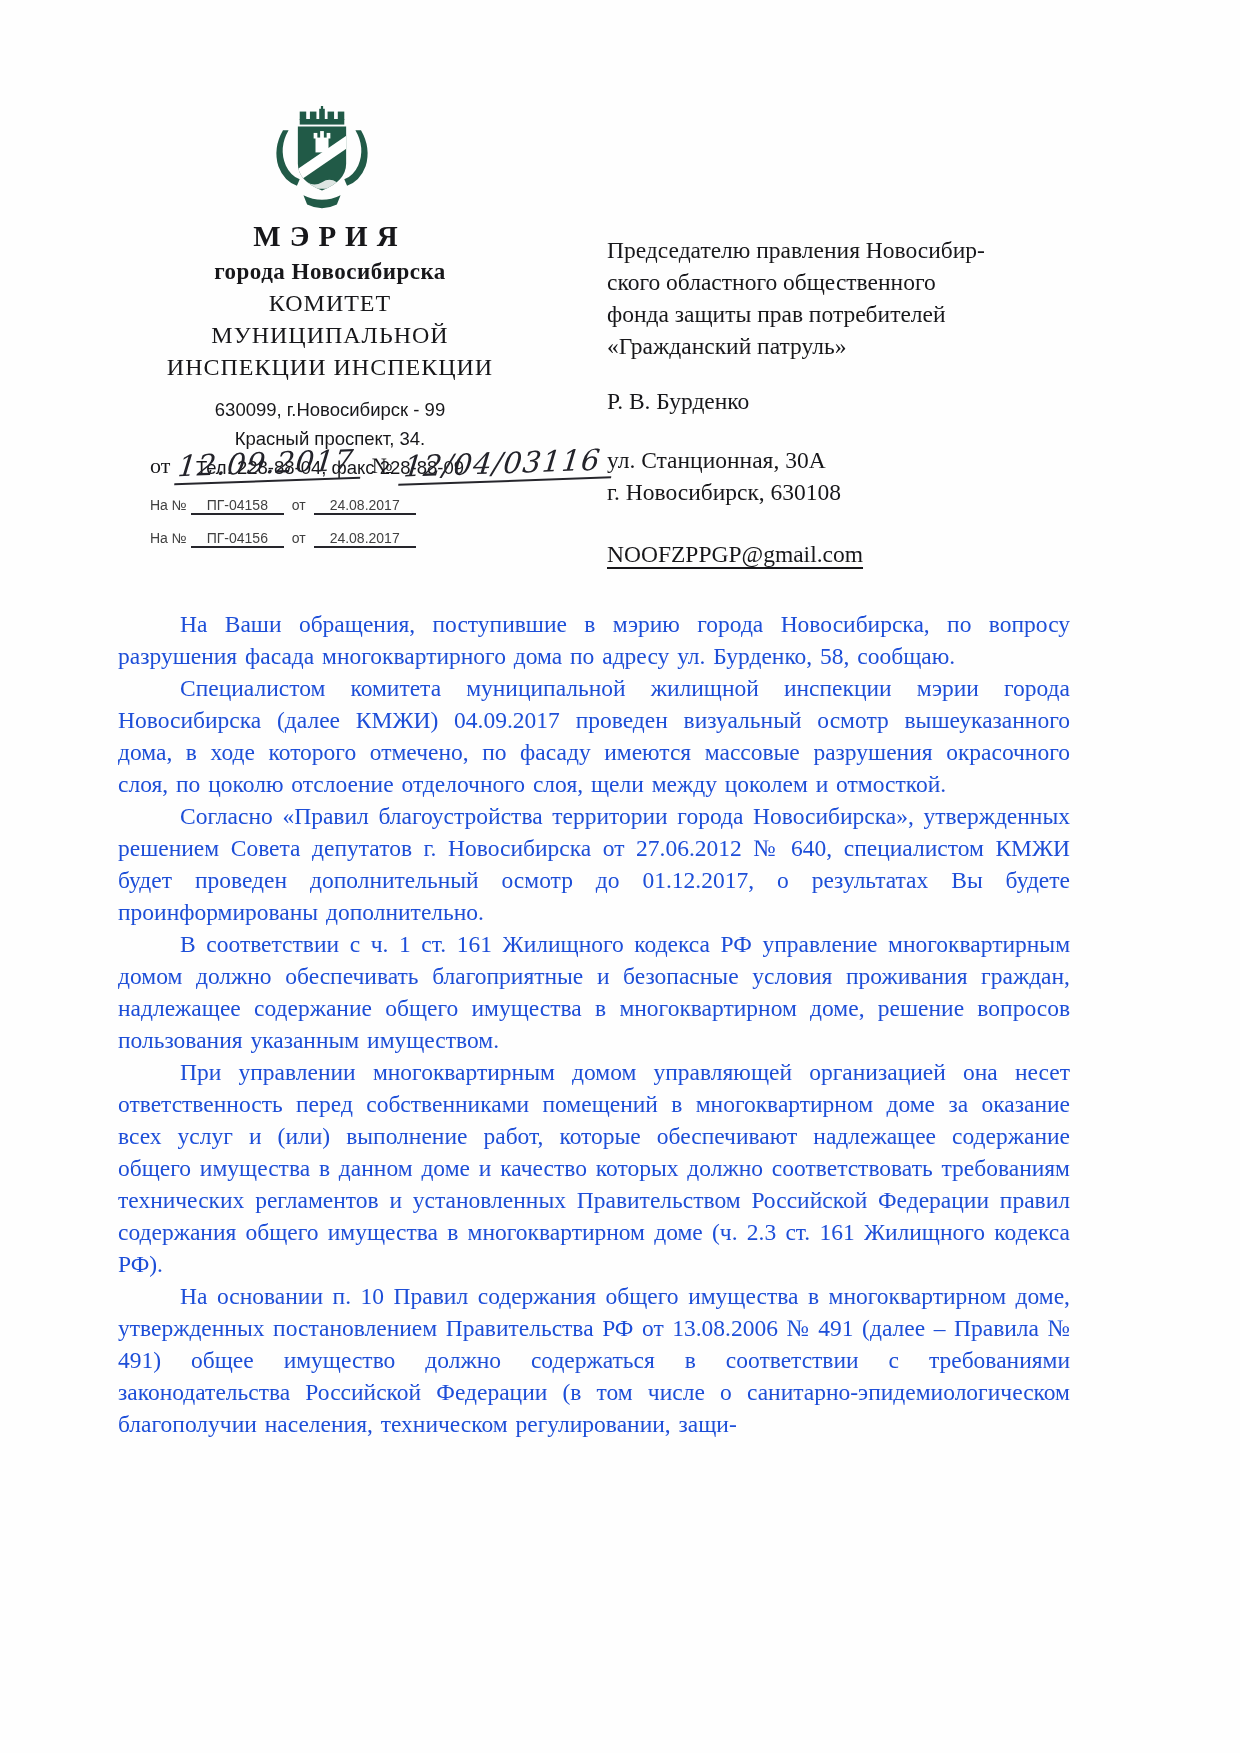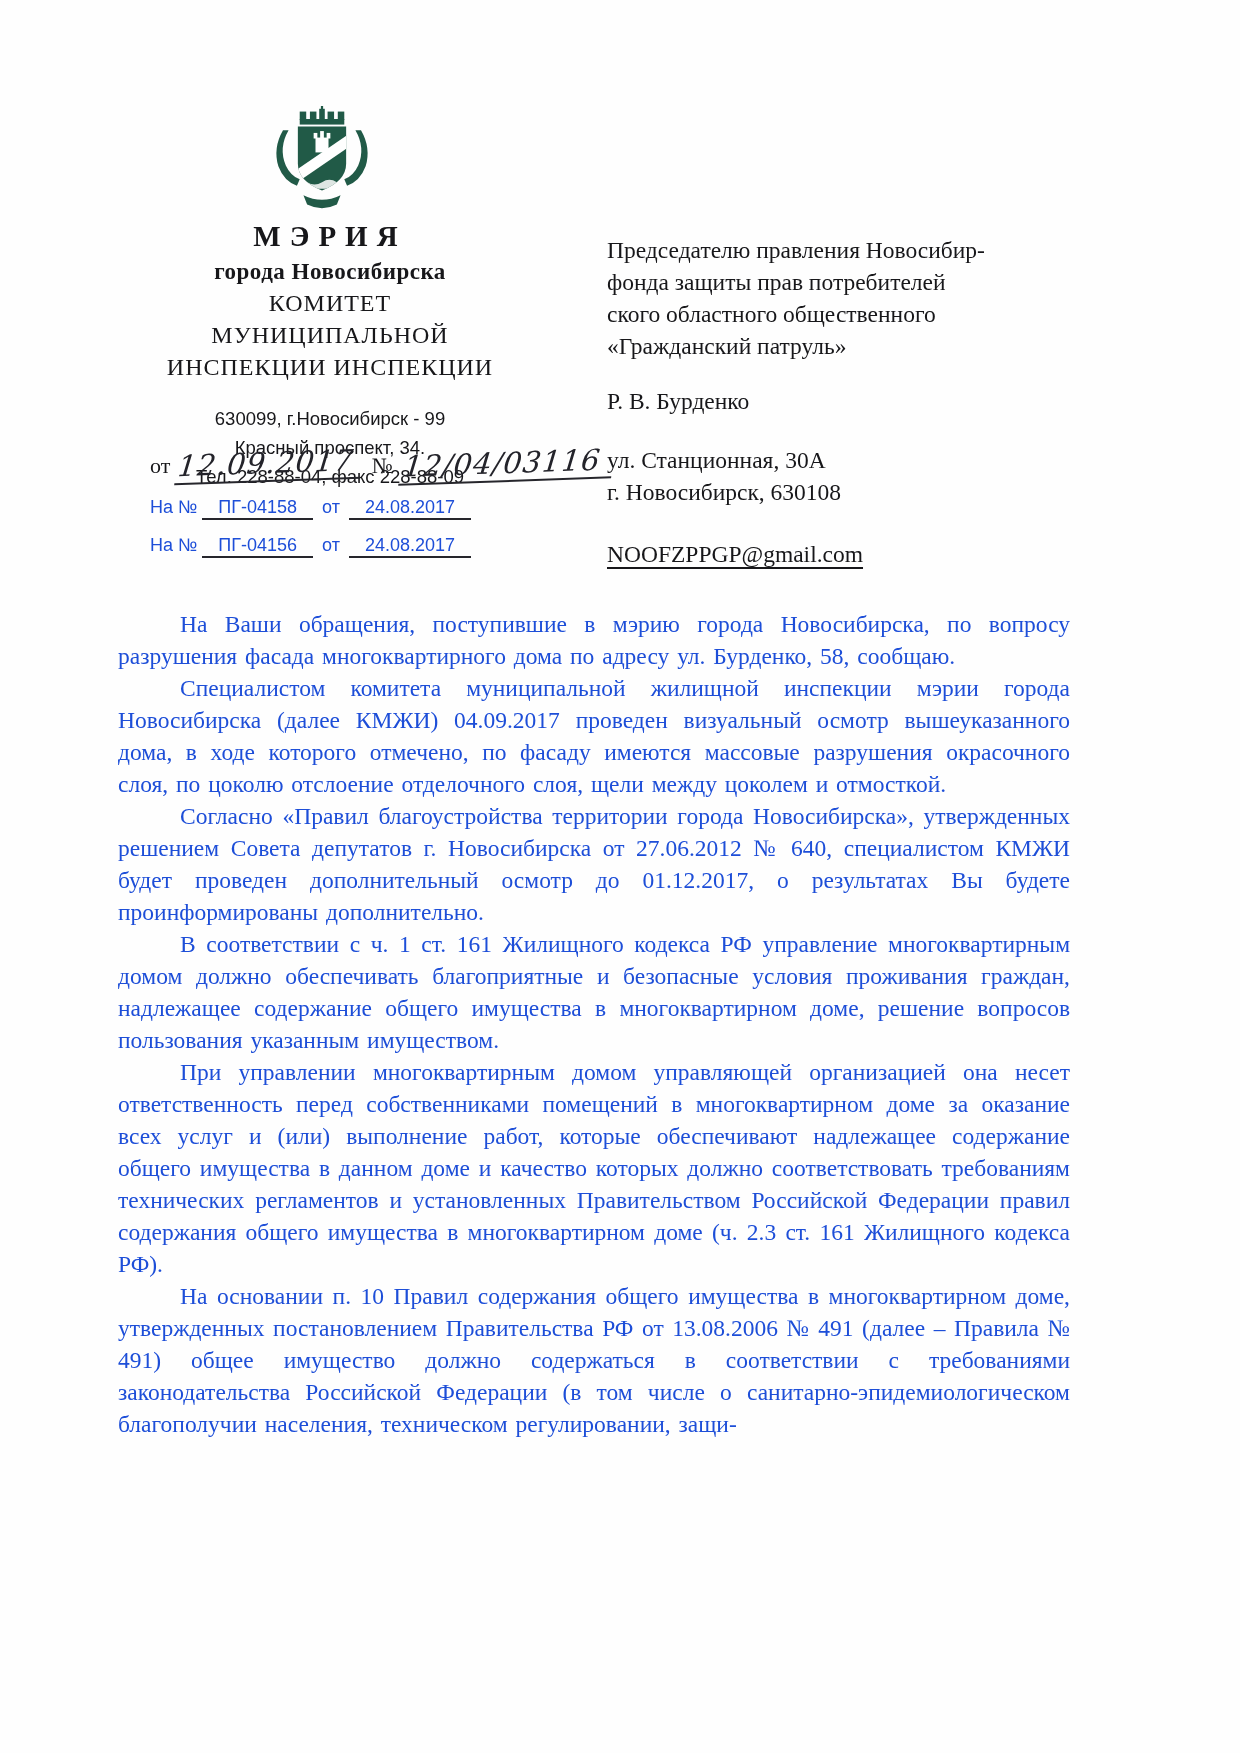--- a/index.html
+++ b/index.html
@@ -10,32 +10,32 @@
   
   .emblem{position:absolute;left:266px;top:106px;width:112px;height:104px;}
   .emblem svg{width:100%;height:100%;display:block;}
 
   
   .org{position:absolute;left:120px;top:220px;width:420px;text-align:center;}
   .org-main{font-size:29px;font-weight:bold;letter-spacing:9px;}
   .org-sub{font-size:23px;font-weight:bold;margin-top:6px;letter-spacing:0.5px;}
   .org-dept{font-size:24px;margin-top:5px;letter-spacing:1px;}
   .org-addr{font-family:"Liberation Sans",sans-serif;font-size:18.5px;margin-top:7px;}
-  .org-addr.first{margin-top:27px;}
+  .org-addr.first{margin-top:18px;}
 
   
   .refs{position:absolute;left:150px;top:446px;width:440px;}
   .ref-out{font-size:22px;white-space:nowrap;}
   .lbl{font-size:22px;}
   .hand{display:inline-block;font-family:"DejaVu Serif",serif;font-style:italic;font-size:29px;
         letter-spacing:1px;transform:rotate(-2deg) skewX(-8deg);color:#23232a;}
   .u{border-bottom:2px solid #26262c;}
   .hand-date{padding:0 8px 0 2px;margin-right:4px;}
   .hand-num{padding:0 12px 0 4px;margin-left:2px;}
-  .ref-in{font-family:"Liberation Sans",sans-serif;font-size:18px;margin-top:15px;color:#1d4ed8;}
+  .ref-in{font-family:"Liberation Sans",sans-serif;font-size:14px;margin-top:15px;color:#404040;}
   .ref-in .useg{border-bottom:2px solid #26262c;padding:0 16px;display:inline-block;}
   .ref-in .otl{margin:0 4px;}
 
   
   .recipient{position:absolute;left:607px;top:234px;width:480px;font-size:23.5px;line-height:32px;}
   .rec-name{margin-top:23px;}
   .rec-addr{margin-top:27px;}
   .rec-email{margin-top:30px;text-decoration:underline;text-underline-offset:5px;}
 
   
@@ -113,22 +113,22 @@
       <span>На №</span>
       <span class="useg">ПГ-04156</span>
       <span class="otl">от</span>
       <span class="useg">24.08.2017</span>
     </div>
   </div>
 
   <div class="recipient">
     <div class="rec-org">
       <div>Председателю правления Новосибир-</div>
+      <div>ского  областного общественного</div>
       <div>фонда защиты прав потребителей</div>
-      <div>ского  областного общественного</div>
       <div>«Гражданский патруль»</div>
     </div>
     <div class="rec-name">Р. В. Бурденко</div>
     <div class="rec-addr">
       <div>ул. Станционная, 30А</div>
       <div>г. Новосибирск, 630108</div>
     </div>
     <div class="rec-email">NOOFZPPGP@gmail.com</div>
   </div>
 

